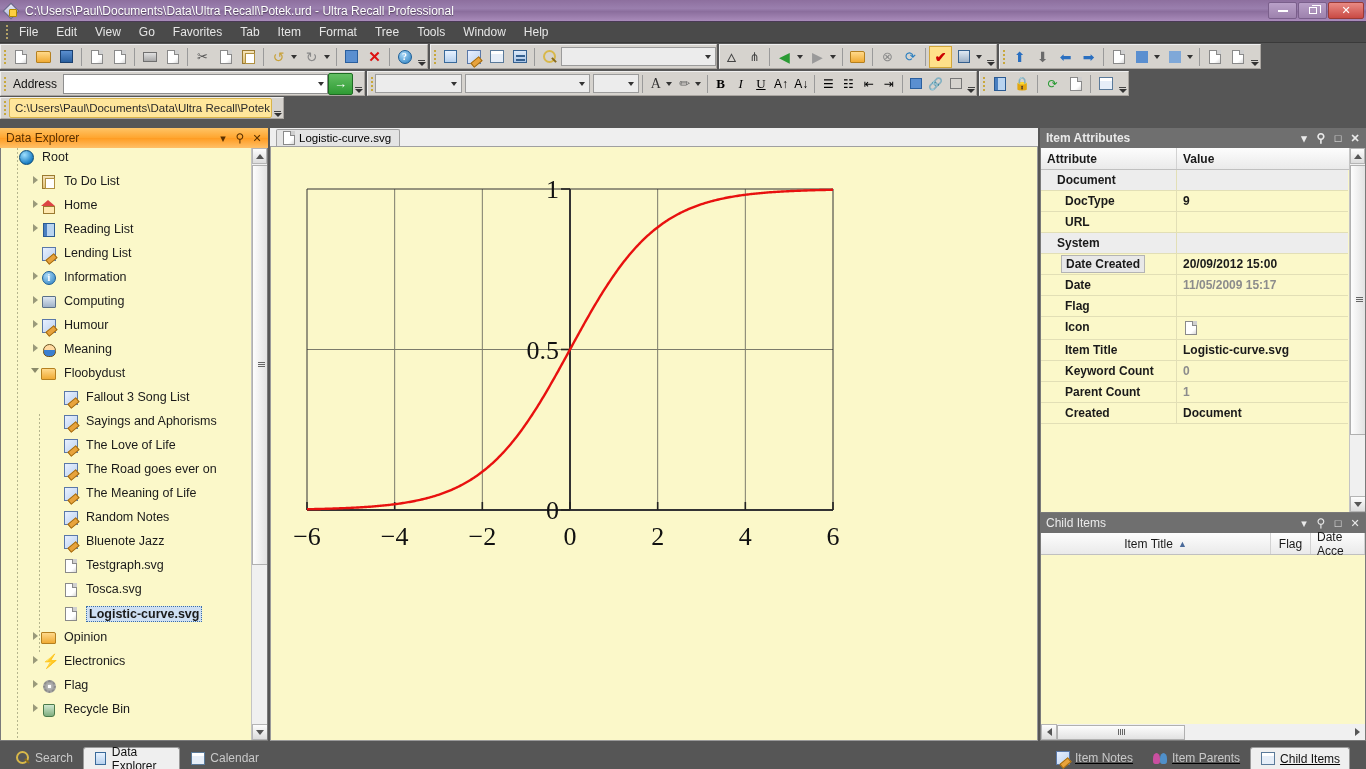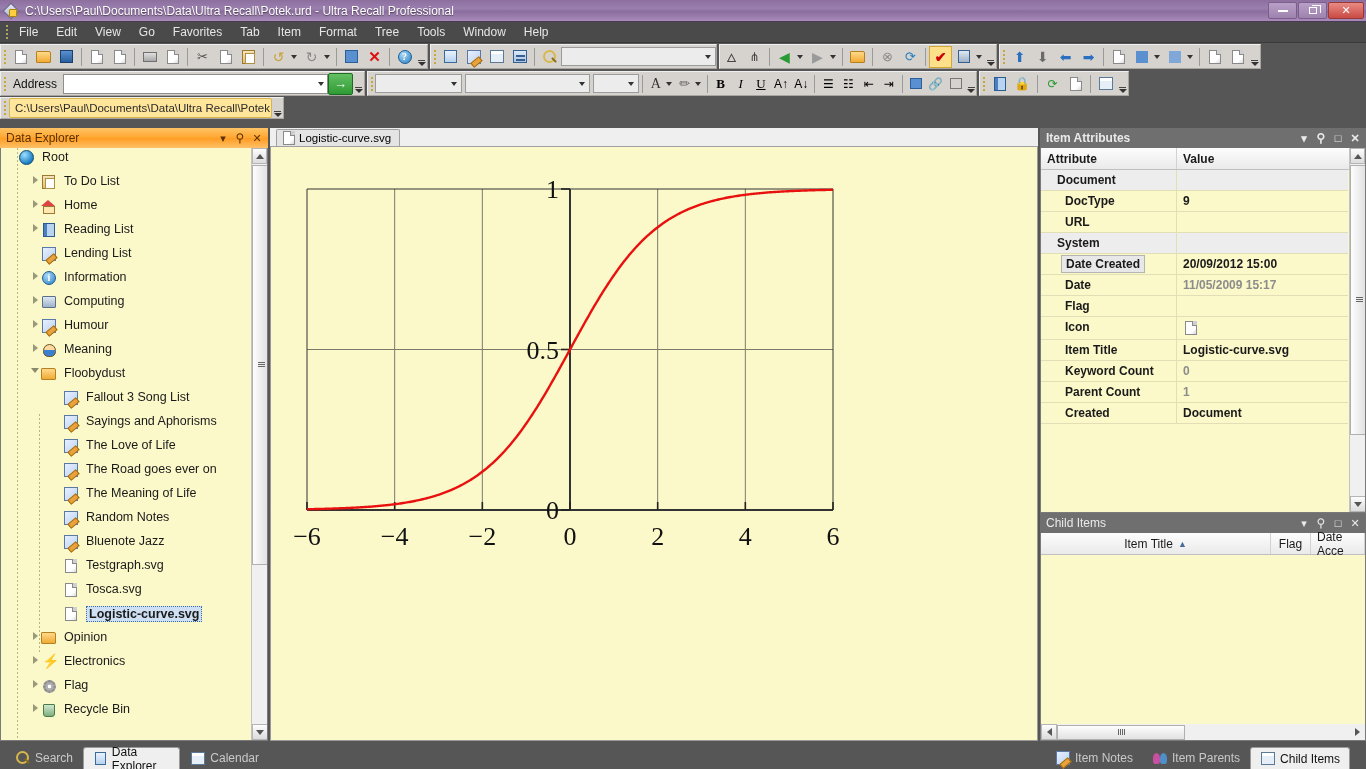--- a/index.html
+++ b/index.html
@@ -953,21 +953,21 @@
     </div>
     <div class="btab active">
       <span class="ic ic-tree"></span>
       <span>Data Explorer</span>
     </div>
     <div class="btab">
       <span class="ic ic-cal"></span>
       <span>Calendar</span>
     </div>
   </div>
-  <div class="tabstrip" style="position:absolute;left:1040px;top:0;width:326px;">
+  <div class="tabstrip" style="position:absolute;left:1040px;top:0;width:326px;text-decoration:underline;">
     <div class="btab">
       <span class="ic ic-note"></span>
       <span>Item Notes</span>
     </div>
     <div class="btab">
       <span class="ic ic-people2"></span>
       <span>Item Parents</span>
     </div>
     <div class="btab active">
       <span class="ic ic-cal"></span>

